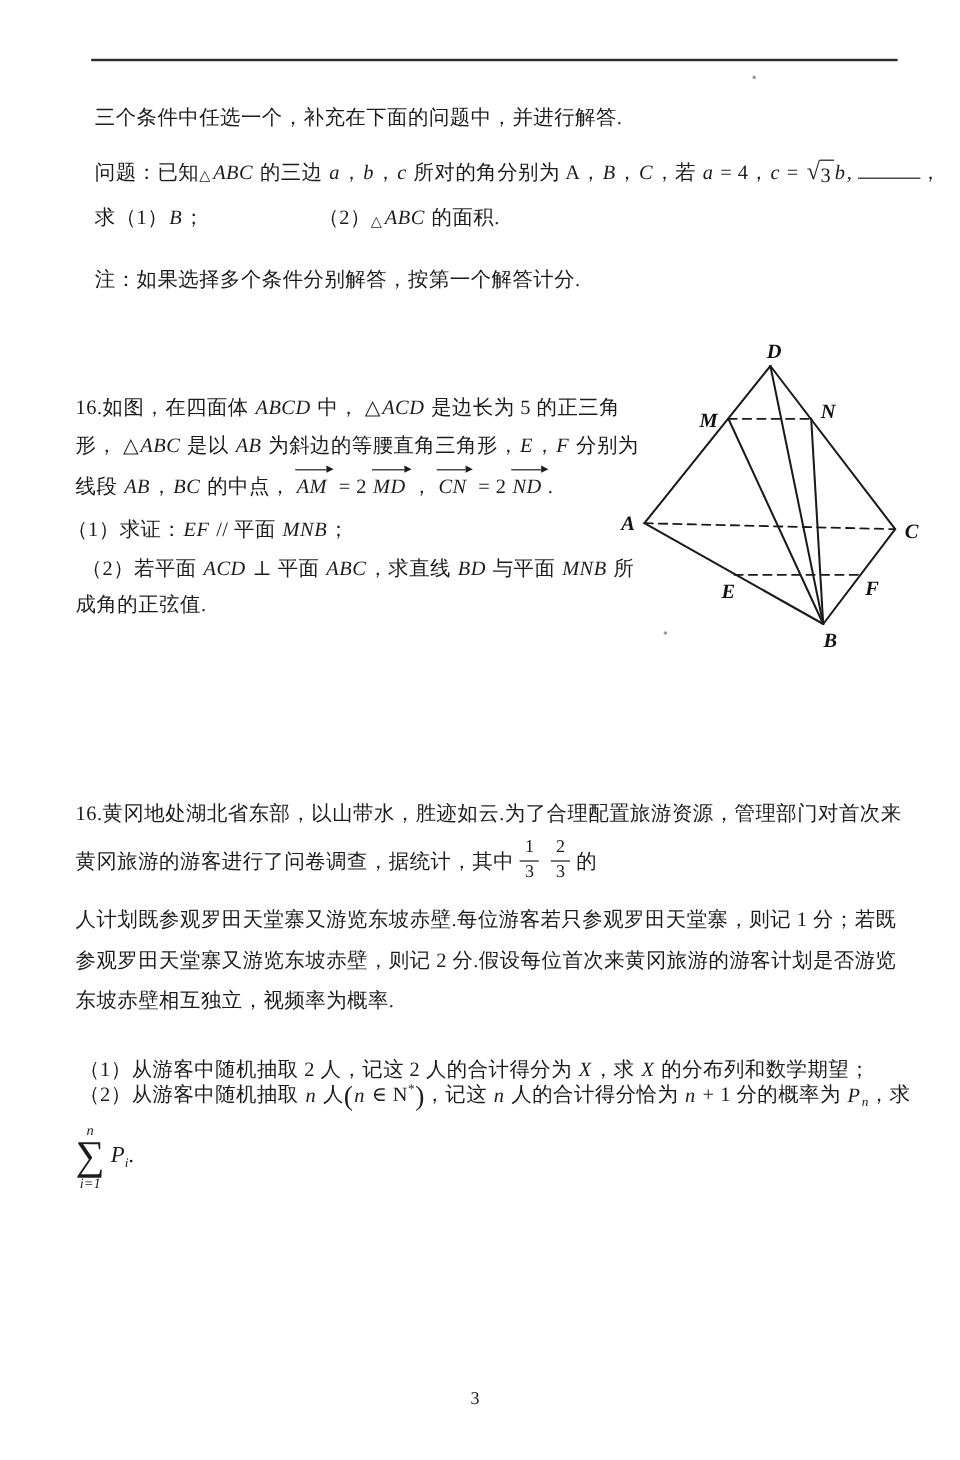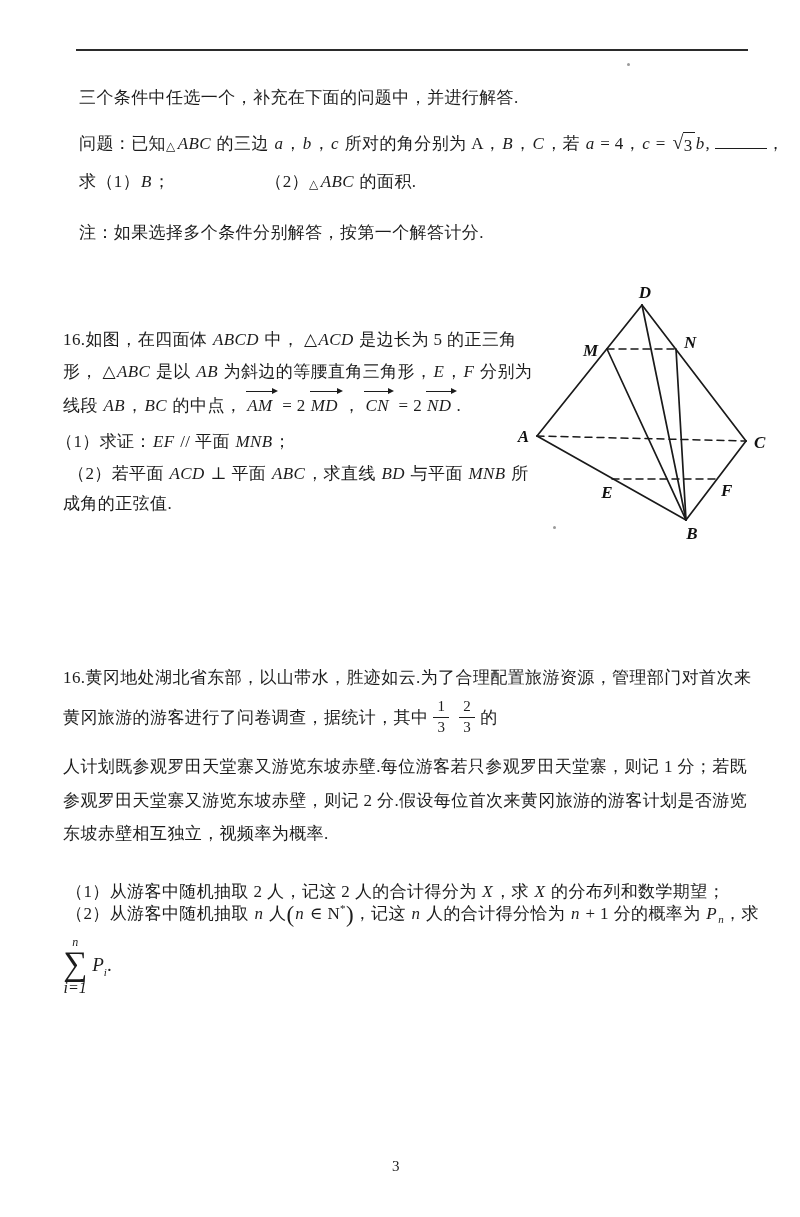--- a/index.html
+++ b/index.html
@@ -29,21 +29,21 @@
   .s-frac .fn{display:block;border-bottom:1.3px solid #1c1c1c;padding:0 4px 1px;}
   .s-frac .fd{display:block;padding-top:1px;}
   .s-big{font-size:23px;vertical-align:-3px;letter-spacing:0;}
   sup{font-size:11px;}
   sub{font-size:11px;font-style:italic;}
   .frac-line{line-height:52px;}
   .sum{position:absolute;display:flex;align-items:center;}
   .sigma-col{display:flex;flex-direction:column;align-items:center;line-height:1;}
   .sg-top{font-size:12px;font-style:italic;}
   .sg-sym{font-size:34px;line-height:0.95;}
-  .sg-bot{font-size:16px;font-style:italic;}
+  .sg-bot{font-size:12px;font-style:italic;}
   .sum-term{font-size:19px;font-style:italic;margin-left:5px;}
   .speck{position:absolute;background:#9a9a9a;border-radius:50%;}
   .pagenum{position:absolute;font-size:15px;}
   svg text{font-family:"Liberation Serif","DejaVu Serif",serif;font-style:italic;font-weight:600;font-size:17px;fill:#111;}
 </style>
 </head>
 <body>
 
 <div class="rule" style="left:76px;top:49px;width:672px;height:2.4px;"></div>
 <div class="speck" style="left:627px;top:63px;width:3px;height:3px;"></div>

